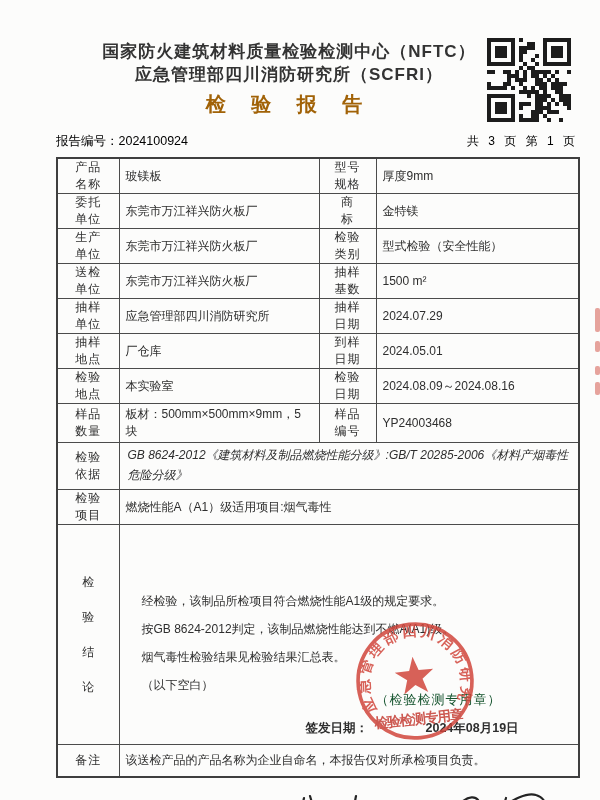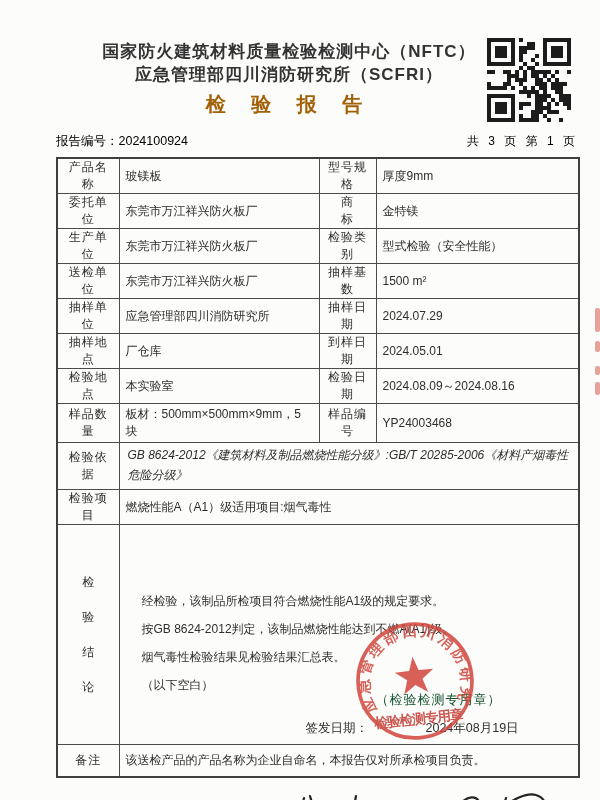--- a/index.html
+++ b/index.html
@@ -20,35 +20,35 @@
     width:522px; margin:15px 0 7px 56px; font-size:12.5px; color:#000000;
   }
   .page-info { letter-spacing:3px; font-size:12px; }
   
   table.report {
     margin-left:56px; width:522px; border-collapse:collapse; table-layout:fixed;
     font-size:12px; color:#2e2e2e;
   }
   table.report td { border:1px solid #4b4b4b; vertical-align:middle; }
   table.report { border:2px solid #3f3f3f; }
-  td.lbl { text-align:center; padding:0 6px; letter-spacing:1px; }
+  td.lbl { text-align:center; padding:0 12px; letter-spacing:1px; }
   td.val { padding:2px 6px; }
   tr.irow { height:30px; }
   tr.basis { height:47px; }
   tr.items { height:30px; }
   tr.concl { height:220px; }
   tr.remark { height:32px; }
   td.basis-val { line-height:1.65; padding:3px 8px;font-style:italic; }
   
   td.concl-lbl div { display:flex; flex-direction:column; align-items:center; justify-content:center; gap:18px; height:100%; letter-spacing:0; }
   td.concl-val { position:relative; vertical-align:top; }
   .concl-text { padding:30px 16px 0 22px; }
   .concl-text p { margin:0 0 13px 0; line-height:1.25; }
   .printed-note { position:absolute; left:256px; top:166px; font-size:13px; letter-spacing:1px; color:#14532d; z-index:1; }
-  .issue-line { position:absolute; left:0; top:195px; width:100%; height:18px; z-index:2; }
+  .issue-line { position:absolute; left:0; top:195px; width:100%; height:18px; z-index:2;font-weight:bold; }
   .issue-label { position:absolute; left:186px; font-size:12.5px; }
   .issue-date { position:absolute; left:306px; font-size:12.5px; }
   
   .seal { position:absolute; left:232px; top:93px; width:126px; height:126px; z-index:3;
           transform:rotate(-6deg); opacity:.84; pointer-events:none; }
   
   .sign-row { position:relative; margin:16px 0 0 56px; width:522px; height:72px; font-size:12.5px; }
   .sig-label { position:absolute; top:18px; letter-spacing:1px; }
   .sig-svg { position:absolute; }
   .sig-svg path { fill:none; stroke:#242424; stroke-width:2.2; stroke-linecap:round; }

